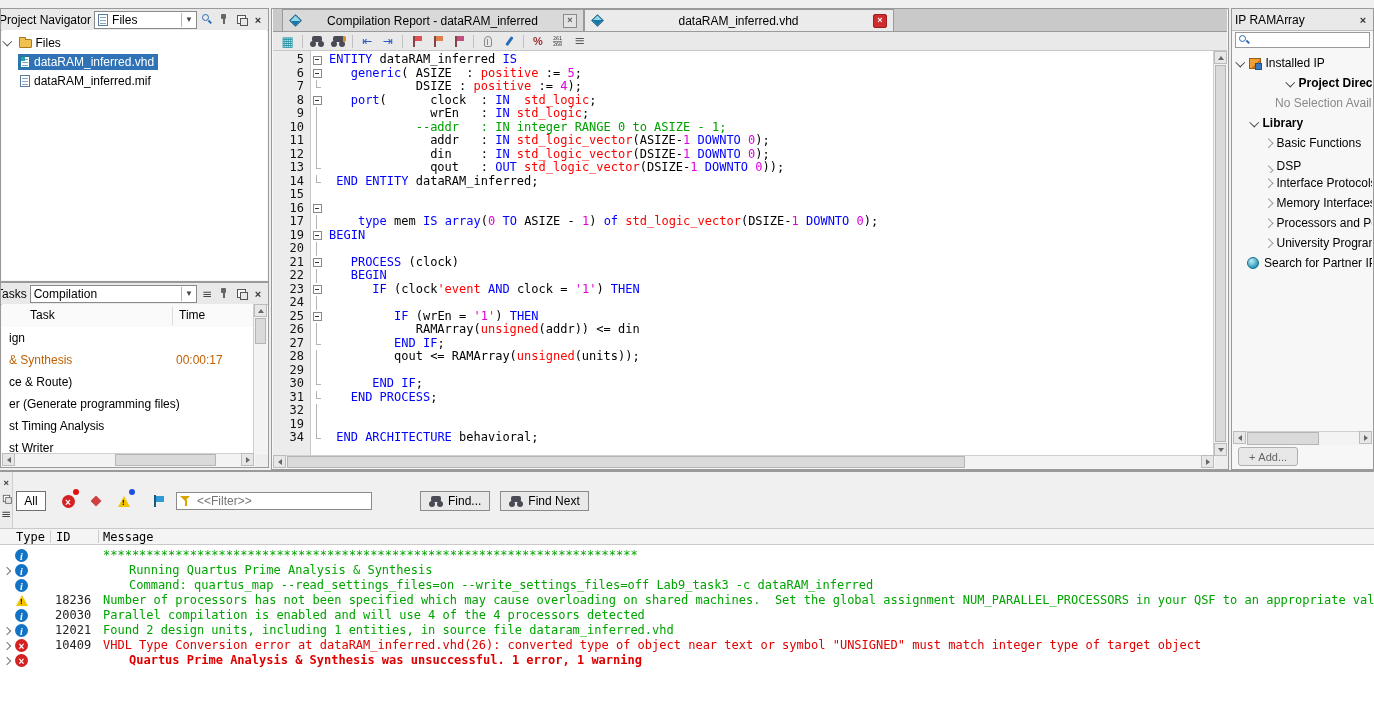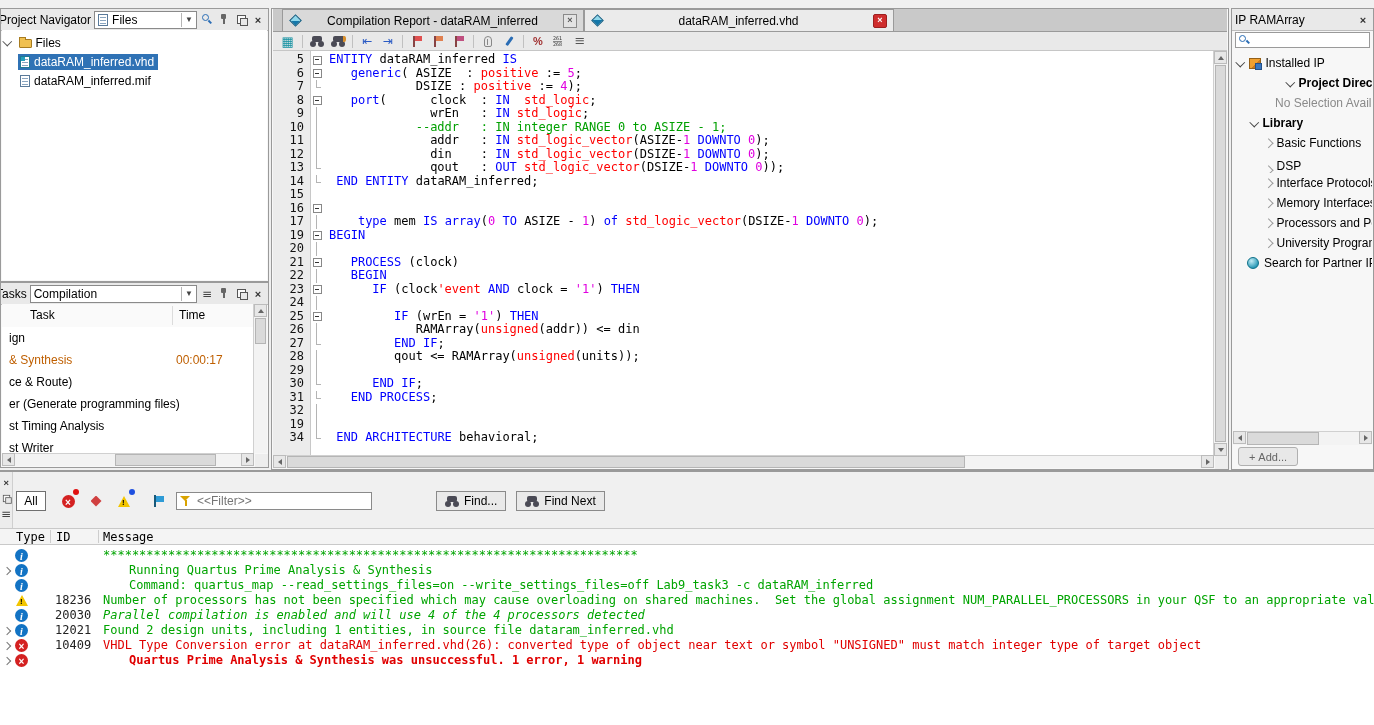--- a/index.html
+++ b/index.html
@@ -597,21 +597,21 @@
       <span class="icg icg-warning"></span>
       <span class="badge blue"></span>
     </span>
     <span class="mtb-btn" style="margin-left:14px">
       <span class="icg icg-flag"></span>
     </span>
     <span class="filterbox" style="margin-left:8px">
       <span class="icg icg-funnel"></span>
       <input placeholder="&lt;&lt;Filter&gt;&gt;" style="">
     </span>
-    <button class="findbtn" style="margin-left:64px">
+    <button class="findbtn" style="margin-left:48px">
       <span class="icg icg-find"></span>
       <span>Find...</span>
     </button>
     <button class="findbtn" style="margin-left:10px">
       <span class="icg icg-find"></span>
       <span>Find Next</span>
     </button>
   </div>
   <div class="mheader">
     <span class="mh-type">Type</span>
@@ -638,21 +638,21 @@
         <span class="mtext green" style="left: 129px;">Command: quartus_map --read_settings_files=on --write_settings_files=off Lab9_task3 -c dataRAM_inferred</span>
       </div>
       <div class="mrow">
         <span class="icg icg-warning mic"></span>
         <span class="mid">18236</span>
         <span class="mtext green" style="left: 103px;">Number of processors has not been specified which may cause overloading on shared machines.  Set the global assignment NUM_PARALLEL_PROCESSORS in your QSF to an appropriate value.</span>
       </div>
       <div class="mrow">
         <span class="icg icg-info mic"></span>
         <span class="mid">20030</span>
-        <span class="mtext green" style="left: 103px; font-style: italic;">Parallel compilation is enabled and will use 4 of the 4 processors detected</span>
+        <span class="mtext green" style="left: 103px;">Parallel compilation is enabled and will use 4 of the 4 processors detected</span>
       </div>
       <div class="mrow">
         <span class="mexp chev chev-r"></span>
         <span class="icg icg-info mic"></span>
         <span class="mid">12021</span>
         <span class="mtext green" style="left: 103px;">Found 2 design units, including 1 entities, in source file dataram_inferred.vhd</span>
       </div>
       <div class="mrow">
         <span class="mexp chev chev-r"></span>
         <span class="icg icg-error mic"></span>

